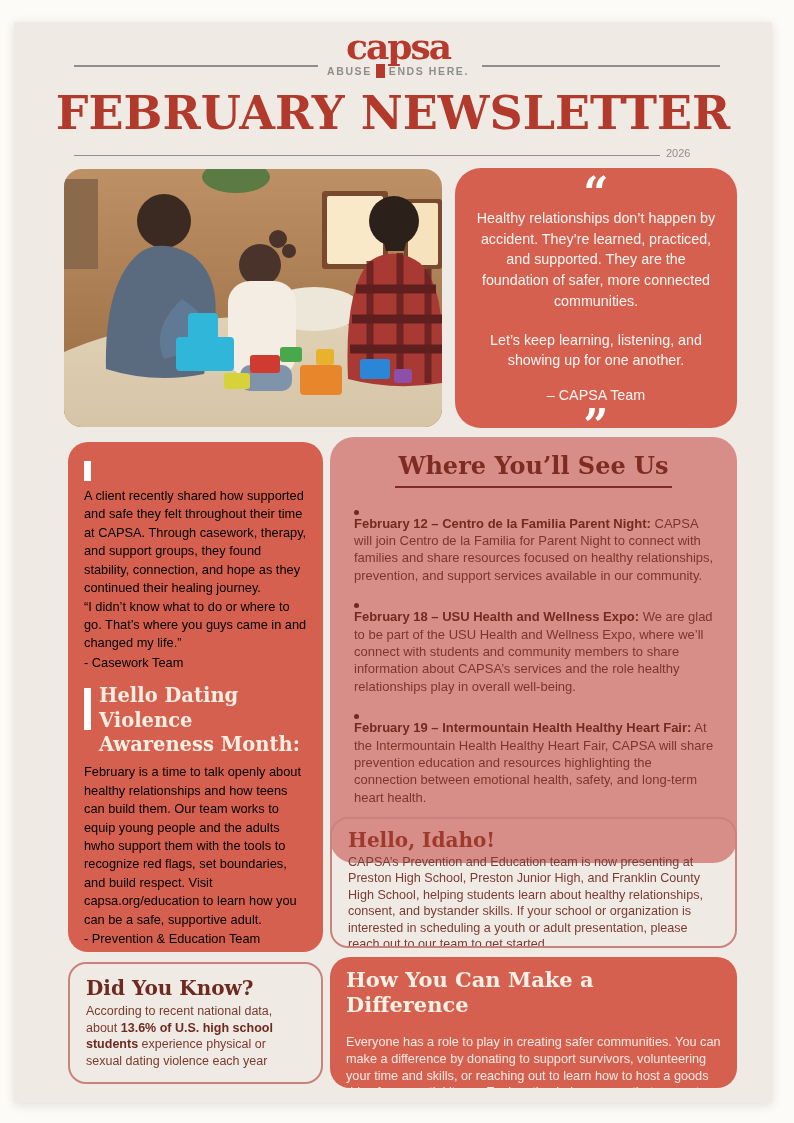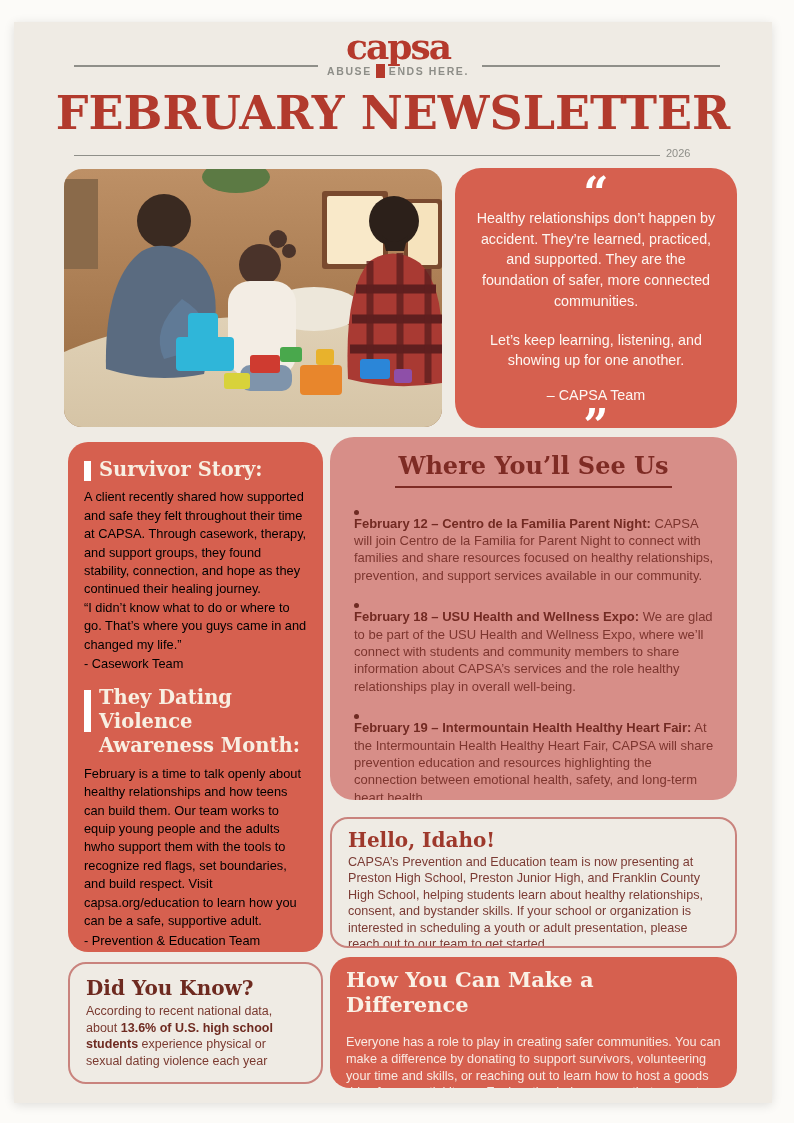--- a/index.html
+++ b/index.html
@@ -64,21 +64,21 @@
   .sec-head { display:flex; align-items:flex-start; margin-bottom:6px; }
   .sec-head .bar { width:7px; background:#FFFFFF; margin-right:8px; flex:none; }
   .sec-head .bar.one { height:20px; margin-top:3px; }
   .sec-head .bar.two { height:42px; margin-top:4px; }
   .sec-head h3 { font-size:19.5px; color:#F8EFE2; line-height:1.25; }
   .left-col p.body { font-size:12.8px; line-height:1.44; color:#000000; }
   .left-col .sec + .sec { margin-top:12px; }
   .left-col .attr { margin-top:1px; }
 
   
-  .events { left:316px; top:415px; width:407px; height:363px; padding-top:14px; overflow:hidden; }
+  .events { left:316px; top:415px; width:407px; height:426px; padding-top:14px; overflow:hidden; }
   .events h2 { text-align:center; font-size:24px; color:#7E2B24; }
   .events .title-rule { width:277px; height:1.5px; background:#7E2B24; margin:6px auto 16px auto; }
   .events ul { list-style:none; padding:0 20px 0 24px; }
   .events li { display:flex; margin-bottom:13px;flex-direction:column; }
   .events .dot { flex:none; width:5px; height:5px; border-radius:50%; background:#6E2A22; margin:6px 10px 0 0; }
   .events p { font-size:13px; line-height:1.34; color:#7C352E; }
   .events .b { font-weight:bold; color:#722A22; }
 
   
   .hello { left:316px; top:795px; width:407px; height:131px; padding:9px 16px 0 16px; overflow:hidden; }
@@ -172,30 +172,29 @@
     <p>Healthy relationships don’t happen by accident. They’re learned, practiced, and supported. They are the foundation of safer, more connected communities.</p>
     <p>Let’s keep learning, listening, and showing up for one another.</p>
     <p class="attr">– CAPSA Team</p>
     <div class="qmark bottom">”</div>
   </div>
 
   <div class="red-box left-col">
     <div class="sec">
       <div class="sec-head">
         <span class="bar one"></span>
-        <h3 class="serif">Survivor Story:</h3>
       </div>
       <p class="body">A client recently shared how supported and safe they felt throughout their time at CAPSA. Through casework, therapy, and support groups, they found stability, connection, and hope as they continued their healing journey.</p>
       <p class="body">“I didn’t know what to do or where to go. That’s where you guys came in and changed my life.”</p>
       <p class="body attr">- Casework Team</p>
     </div>
     <div class="sec">
       <div class="sec-head">
         <span class="bar two"></span>
-        <h3 class="serif">They Dating Violence Awareness Month:</h3>
+        <h3 class="serif">Hello Dating Violence Awareness Month:</h3>
       </div>
       <p class="body">February is a time to talk openly about healthy relationships and how teens can build them. Our team works to equip young people and the adults hwho support them with the tools to recognize red flags, set boundaries, and build respect. Visit capsa.org/education to learn how you can be a safe, supportive adult.</p>
       <p class="body attr">- Prevention &amp; Education Team</p>
     </div>
   </div>
 
   <div class="pink-box events">
     <h2 class="serif">Where You’ll See Us</h2>
     <div class="title-rule"></div>
     <ul>

